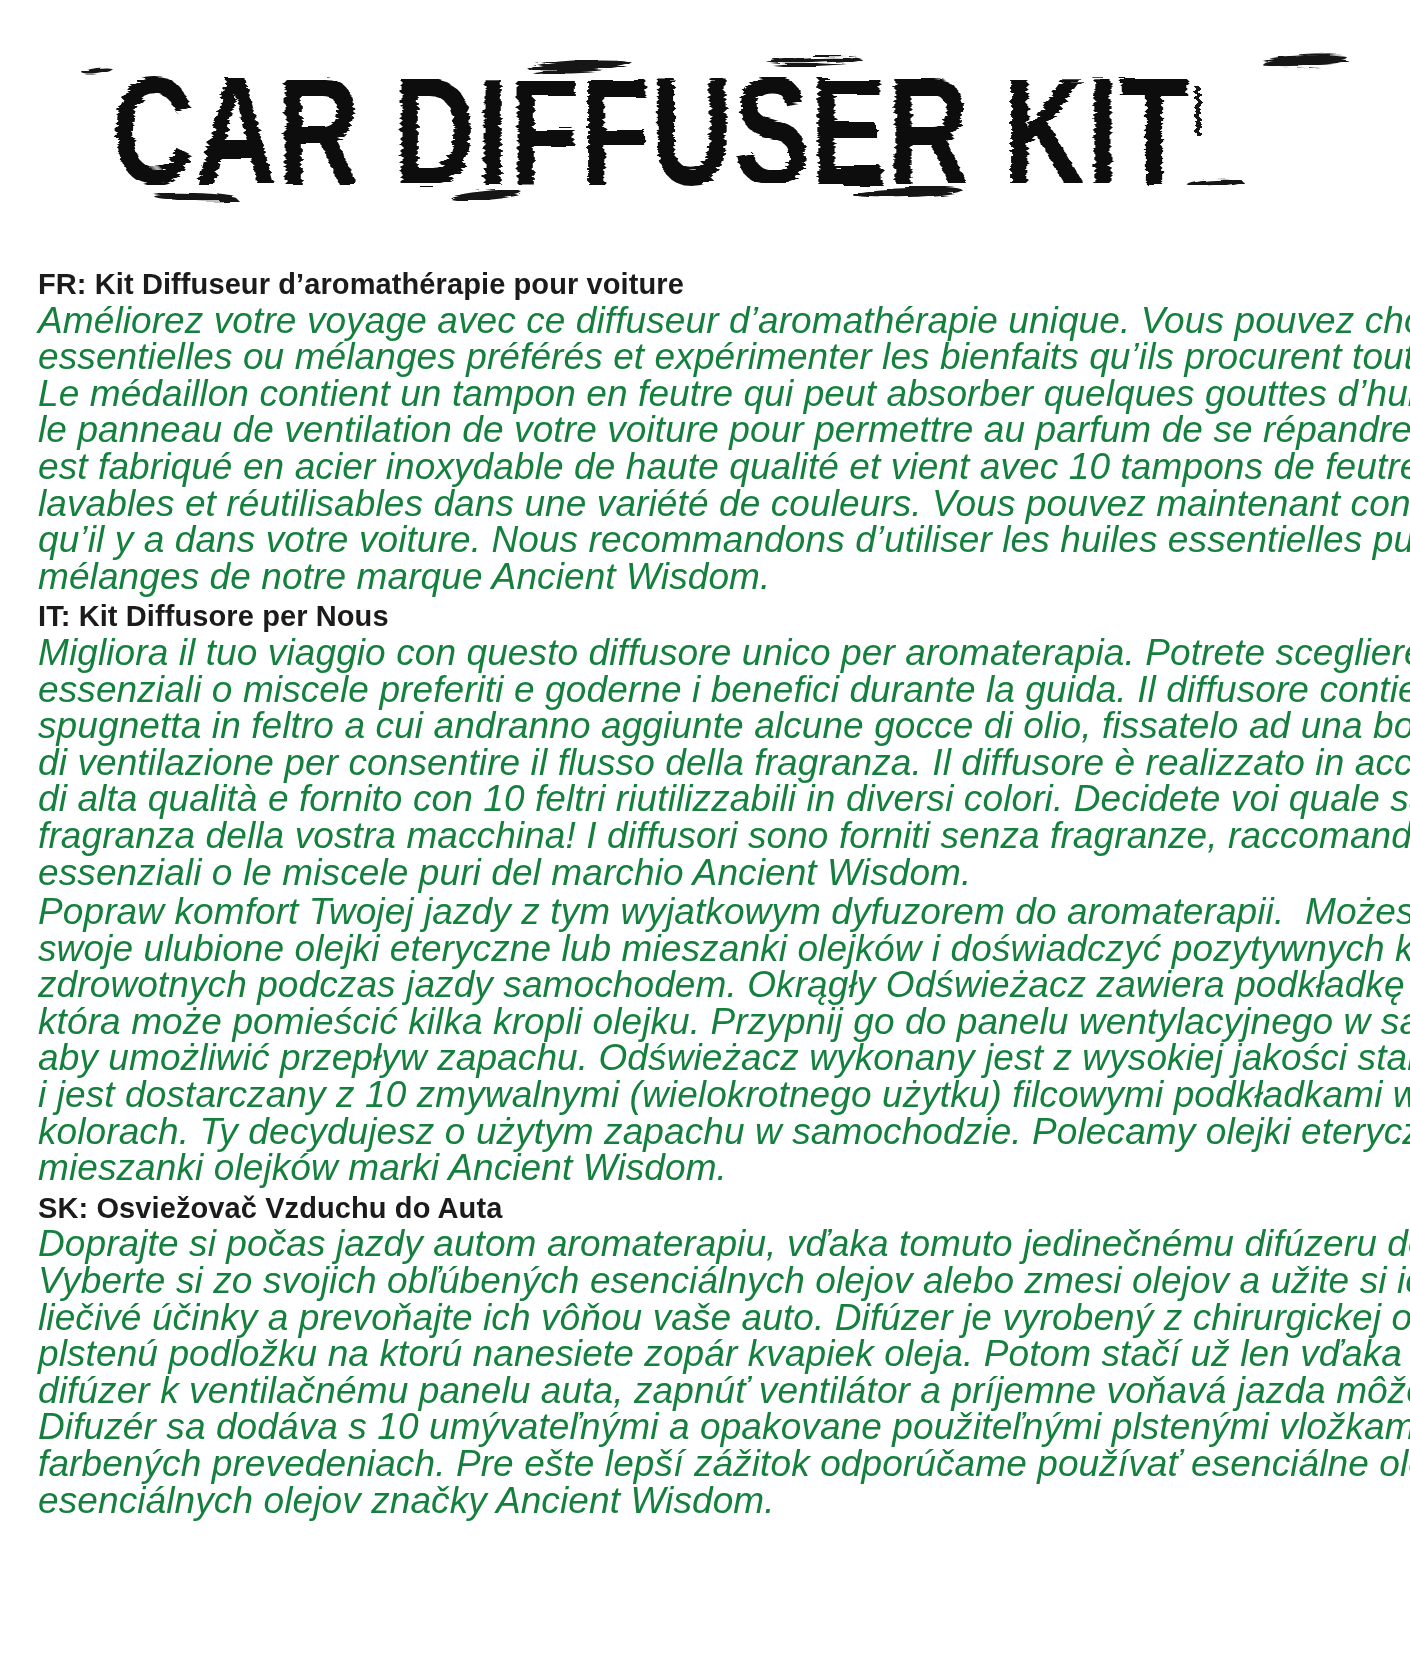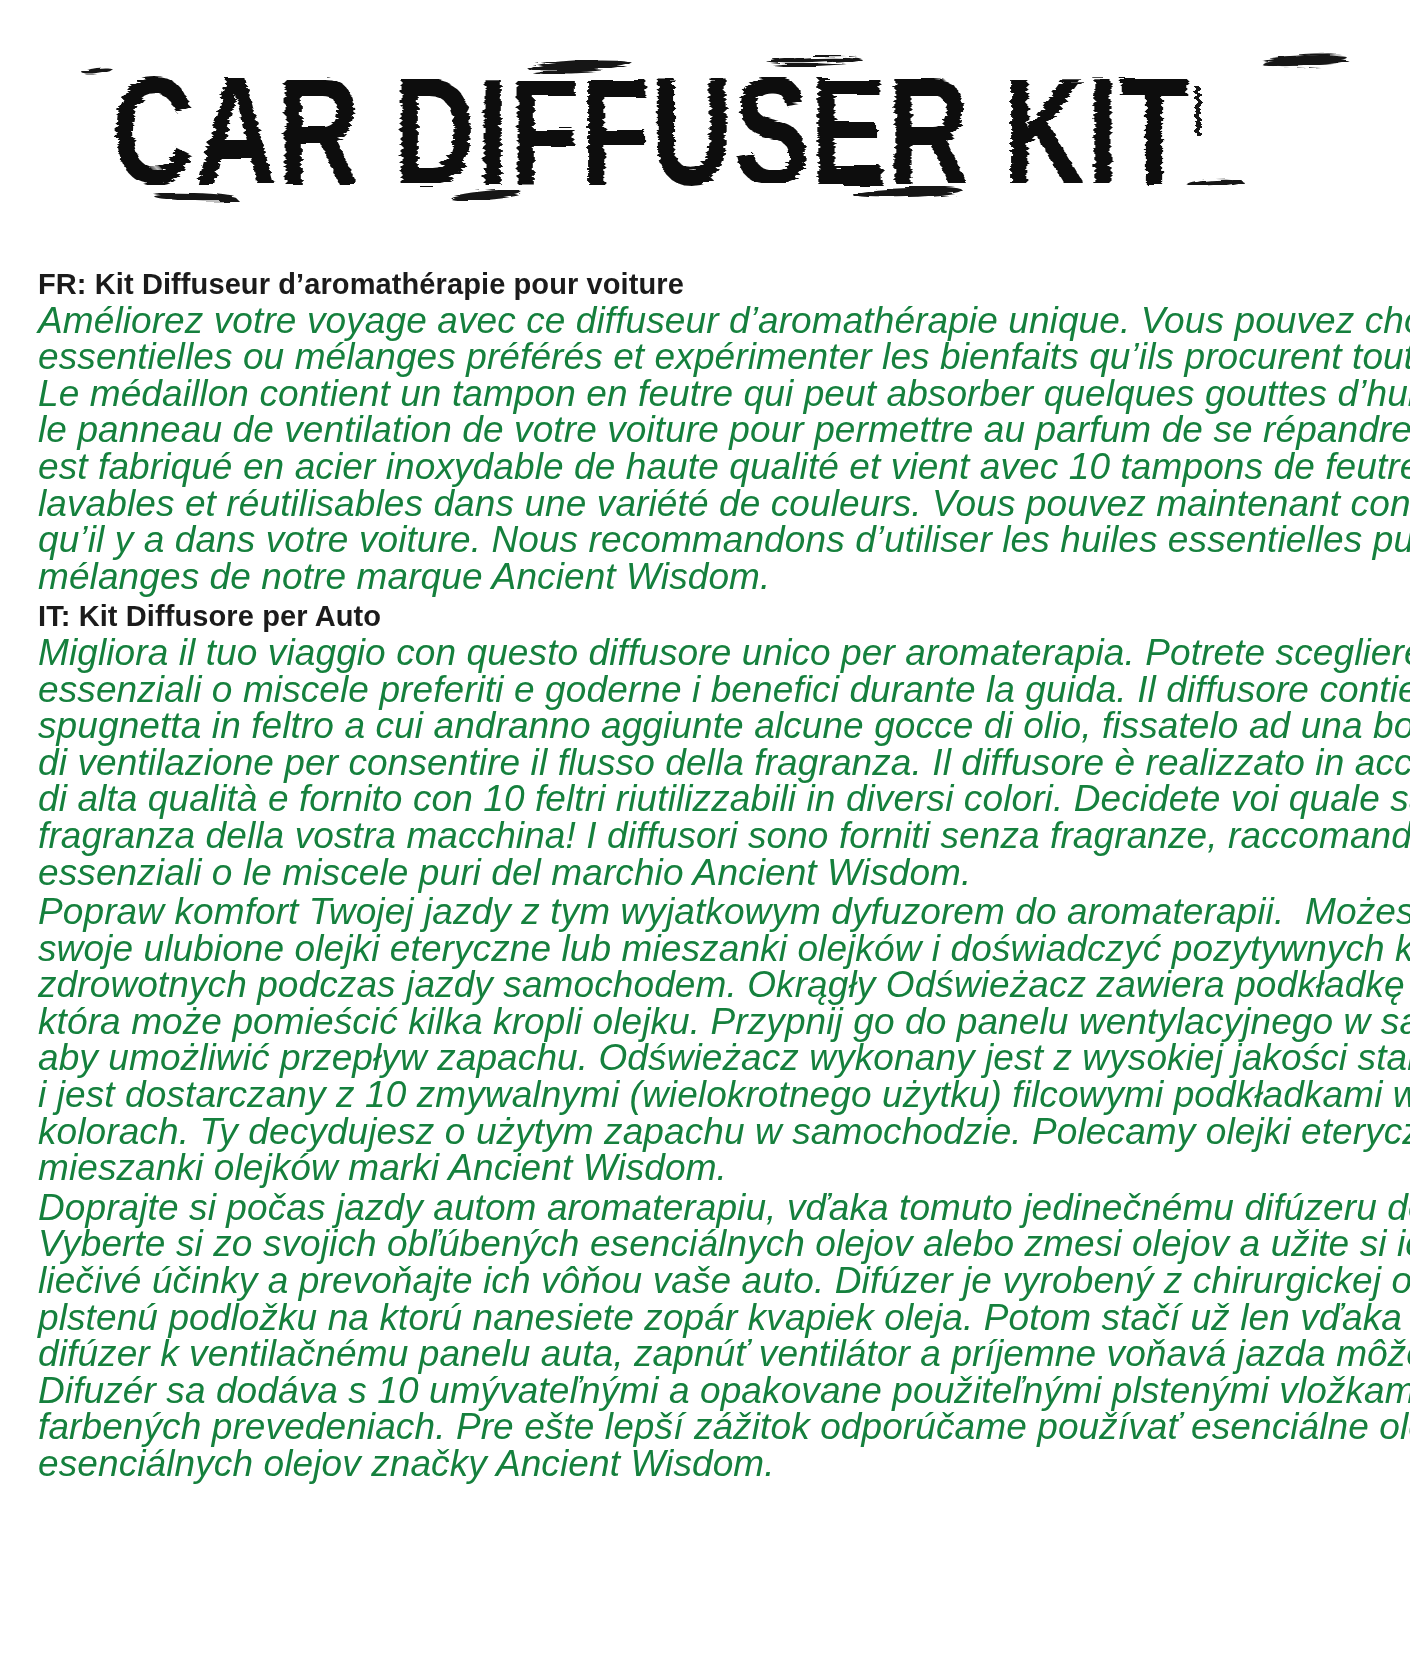--- a/index.html
+++ b/index.html
@@ -82,21 +82,21 @@
 essentielles ou mélanges préférés et expérimenter les bienfaits qu’ils procurent tout en conduisant.
 Le médaillon contient un tampon en feutre qui peut absorber quelques gouttes d’huile. Fixez-le sur
 le panneau de ventilation de votre voiture pour permettre au parfum de se répandre. Le médaillon
 est fabriqué en acier inoxydable de haute qualité et vient avec 10 tampons de feutre absorbants
 lavables et réutilisables dans une variété de couleurs. Vous pouvez maintenant contrôler l’odeur
 qu’il y a dans votre voiture. Nous recommandons d’utiliser les huiles essentielles pures ou les
 mélanges de notre marque Ancient Wisdom.</p>
     </section>
 
     <section class="lang-section">
-      <h2 class="sec-h">IT: Kit Diffusore per Auto</h2>
+      <h2 class="sec-h">IT: Kit Diffusore per Nous</h2>
       <p class="sec-b">Migliora il tuo viaggio con questo diffusore unico per aromaterapia. Potrete scegliere i vostri oli
 essenziali o miscele preferiti e goderne i benefici durante la guida. Il diffusore contiene una
 spugnetta in feltro a cui andranno aggiunte alcune gocce di olio, fissatelo ad una bocchetta
 di ventilazione per consentire il flusso della fragranza. Il diffusore è realizzato in acciaio inossidabile
 di alta qualità e fornito con 10 feltri riutilizzabili in diversi colori. Decidete voi quale sarà la prossima
 fragranza della vostra macchina! I diffusori sono forniti senza fragranze, raccomandiamo gli oli
 essenziali o le miscele puri del marchio Ancient Wisdom.</p>
     </section>
 
     <section class="lang-section">
@@ -104,20 +104,21 @@
 swoje ulubione olejki eteryczne lub mieszanki olejków i doświadczyć pozytywnych korzyści
 zdrowotnych podczas jazdy samochodem. Okrągły Odświeżacz zawiera podkładkę filcową,
 która może pomieścić kilka kropli olejku. Przypnij go do panelu wentylacyjnego w samochodzie,
 aby umożliwić przepływ zapachu. Odświeżacz wykonany jest z wysokiej jakości stali nierdzewnej
 i jest dostarczany z 10 zmywalnymi (wielokrotnego użytku) filcowymi podkładkami w różnych
 kolorach. Ty decydujesz o użytym zapachu w samochodzie. Polecamy olejki eteryczne lub
 mieszanki olejków marki Ancient Wisdom.</p>
     </section>
 
     <section class="lang-section">
+      <h2 class="sec-h">SK: Osviežovač Vzduchu do Auta</h2>
       <p class="sec-b">Doprajte si počas jazdy autom aromaterapiu, vďaka tomuto jedinečnému difúzeru do auta.
 Vyberte si zo svojich obľúbených esenciálnych olejov alebo zmesi olejov a užite si ich blahodárne
 liečivé účinky a prevoňajte ich vôňou vaše auto. Difúzer je vyrobený z chirurgickej ocele a obsahuje
 plstenú podložku na ktorú nanesiete zopár kvapiek oleja. Potom stačí už len vďaka klipu pripevniť
 difúzer k ventilačnému panelu auta, zapnúť ventilátor a príjemne voňavá jazda môže začať.
 Difuzér sa dodáva s 10 umývateľnými a opakovane použiteľnými plstenými vložkami v rôznych
 farbených prevedeniach. Pre ešte lepší zážitok odporúčame používať esenciálne oleje a zmesi
 esenciálnych olejov značky Ancient Wisdom.</p>
     </section>
 

